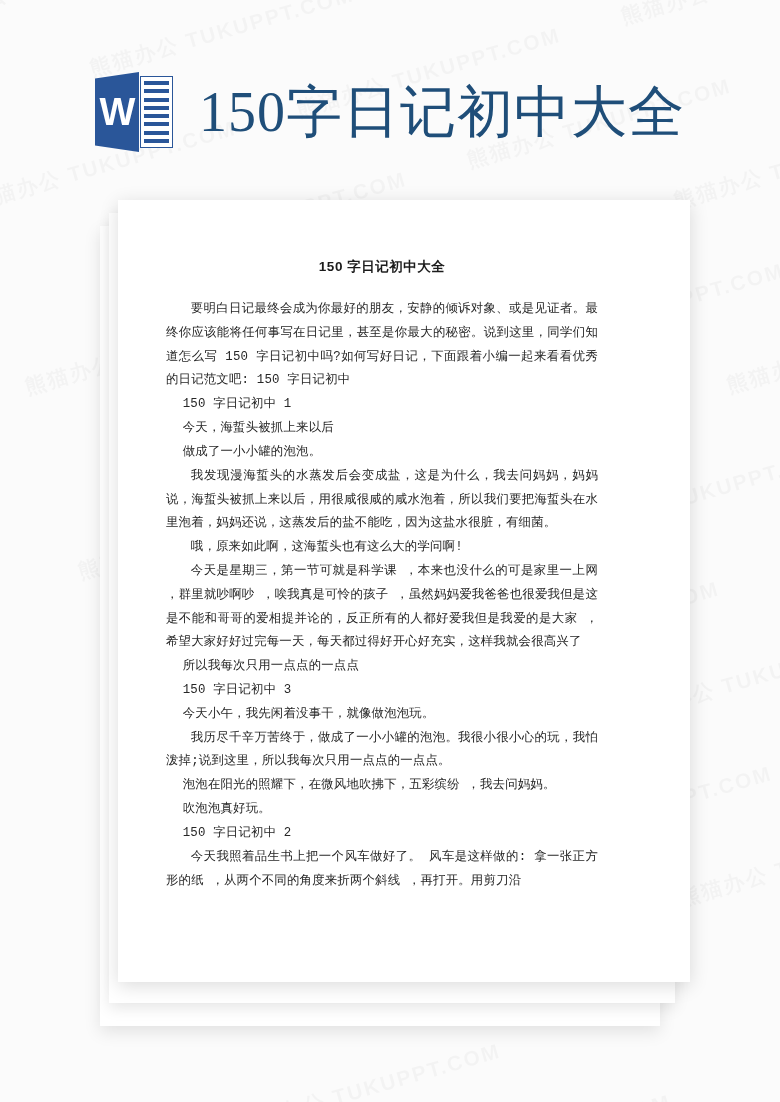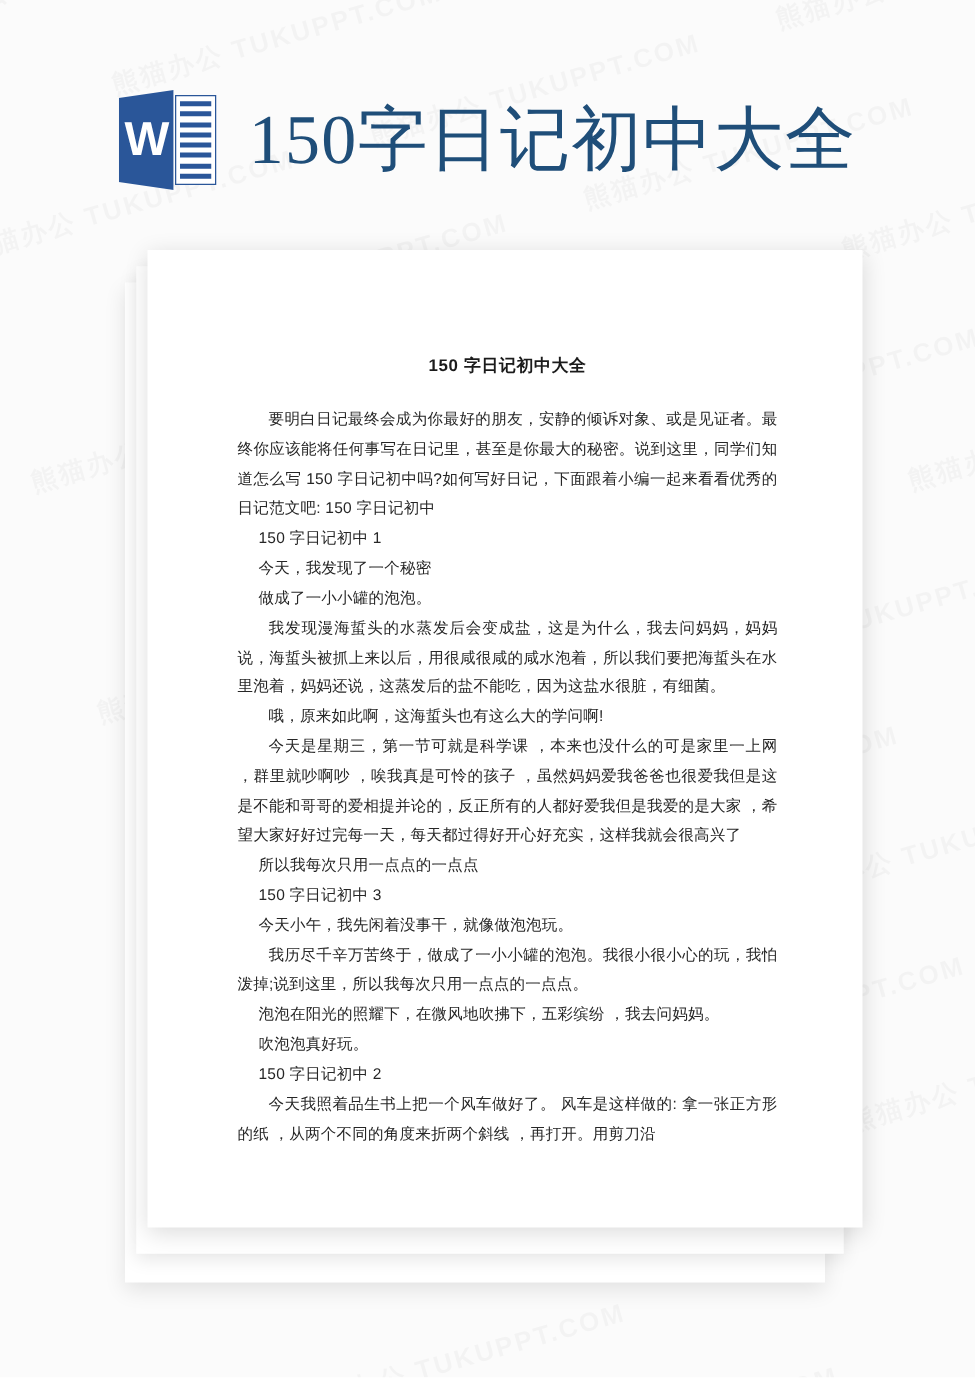--- a/index.html
+++ b/index.html
@@ -131,42 +131,41 @@
     box-shadow: 0 4px 18px rgba(0,0,0,0.14);
     z-index: 10;
   }
 
   
   .page-inner {
     position: absolute;
     left: 118px; top: 200px;
     width: 528px; height: 782px;
     box-sizing: border-box;
-    padding: 84px 48px 20px 48px;
+    padding: 58px 48px 20px 48px;
     z-index: 12;
     overflow: hidden;
-    margin-left: 24px;
   }
   .doc-heading {
     text-align: center;
     font-size: 13.5px;
     font-weight: 700;
     color: #1b1b1b;
     letter-spacing: 0.5px;
     margin: 0 0 22px 0;
     font-family: "Liberation Sans", "DejaVu Sans", sans-serif;
   }
   .para {
     font-size: 12.4px;
     line-height: 1.92;
     color: #262626;
     margin: 0;
     text-align: justify;
     letter-spacing: 0.2px;
-    font-family: Liberation Sans, sans-serif;
+    font-family: Liberation Mono, monospace;
   }
   .para.indent { text-indent: 2em; }
   .para.hang   { text-indent: 1.35em; }
 </style>
 </head>
 <body>
 
 <div id="stage">
 
   <div class="wm-layer" id="wm-layer">
@@ -208,21 +207,21 @@
 
   <div class="sheet back2"></div>
   <div class="sheet back1"></div>
   <div class="sheet front"></div>
 
   <div class="page-inner">
     <div class="doc-heading">150 字日记初中大全</div>
     <div id="doc-body">
         <p class="para indent">要明白日记最终会成为你最好的朋友，安静的倾诉对象、或是见证者。最终你应该能将任何事写在日记里，甚至是你最大的秘密。说到这里，同学们知道怎么写 150 字日记初中吗?如何写好日记，下面跟着小编一起来看看优秀的日记范文吧: 150 字日记初中</p>
         <p class="para hang">150 字日记初中 1</p>
-        <p class="para hang">今天，我发现了一个秘密</p>
+        <p class="para hang">今天，海蜇头被抓上来以后</p>
         <p class="para hang">做成了一小小罐的泡泡。</p>
         <p class="para indent">我发现漫海蜇头的水蒸发后会变成盐，这是为什么，我去问妈妈，妈妈说，海蜇头被抓上来以后，用很咸很咸的咸水泡着，所以我们要把海蜇头在水里泡着，妈妈还说，这蒸发后的盐不能吃，因为这盐水很脏，有细菌。</p>
         <p class="para indent">哦，原来如此啊，这海蜇头也有这么大的学问啊!</p>
         <p class="para indent">今天是星期三，第一节可就是科学课 ，本来也没什么的可是家里一上网 ，群里就吵啊吵 ，唉我真是可怜的孩子 ，虽然妈妈爱我爸爸也很爱我但是这是不能和哥哥的爱相提并论的，反正所有的人都好爱我但是我爱的是大家 ，希望大家好好过完每一天，每天都过得好开心好充实，这样我就会很高兴了</p>
         <p class="para hang">所以我每次只用一点点的一点点</p>
         <p class="para hang">150 字日记初中 3</p>
         <p class="para hang">今天小午，我先闲着没事干，就像做泡泡玩。</p>
         <p class="para indent">我历尽千辛万苦终于，做成了一小小罐的泡泡。我很小很小心的玩，我怕泼掉;说到这里，所以我每次只用一点点的一点点。</p>
         <p class="para hang">泡泡在阳光的照耀下，在微风地吹拂下，五彩缤纷 ，我去问妈妈。</p>
         <p class="para hang">吹泡泡真好玩。</p>

